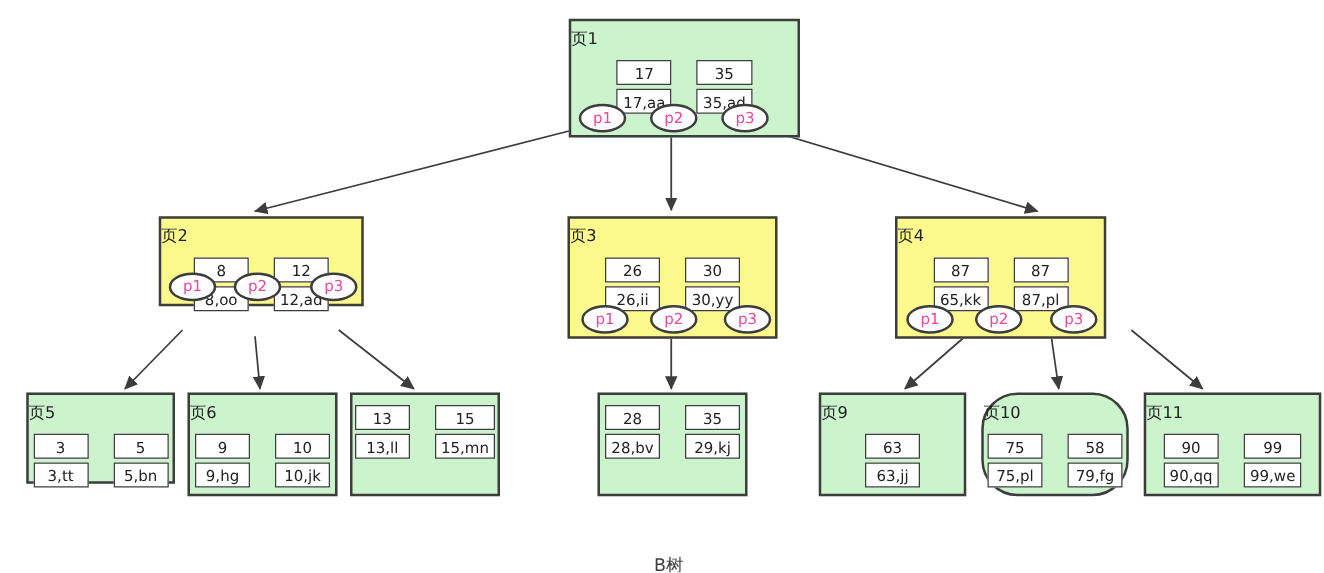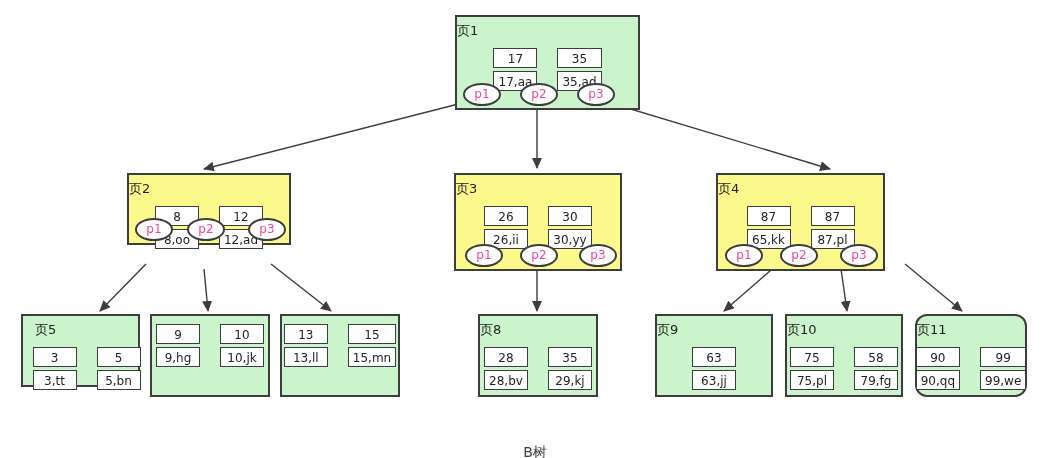--- a/index.html
+++ b/index.html
@@ -104,35 +104,36 @@
       <div class="cell">
         <div class="row">87</div>
         <div class="row">87,pl</div>
       </div>
     </div>
     <div class="ptr" style="left:7px;">p1</div>
     <div class="ptr" style="left:62px;">p2</div>
     <div class="ptr" style="left:122px;">p3</div>
   </div>
 
-  <div class="node green" style="left:21px;top:314px;width:119px;height:73px;padding-left:12px;">
+  <div class="node green" style="left:21px;top:314px;width:119px;height:73px;">
     <div class="node-title">页5</div>
     <div class="cells">
       <div class="cell">
         <div class="row">3</div>
         <div class="row">3,tt</div>
       </div>
       <div class="cell">
         <div class="row">5</div>
         <div class="row">5,bn</div>
       </div>
     </div>
   </div>
 
   <div class="node green" style="left:150px;top:314px;width:120px;height:83px;">
+    <div class="node-title">页6</div>
     <div class="cells">
       <div class="cell">
         <div class="row">9</div>
         <div class="row">9,hg</div>
       </div>
       <div class="cell">
         <div class="row">10</div>
         <div class="row">10,jk</div>
       </div>
     </div>
@@ -145,21 +146,20 @@
         <div class="row">13,ll</div>
       </div>
       <div class="cell">
         <div class="row">15</div>
         <div class="row">15,mn</div>
       </div>
     </div>
   </div>
 
   <div class="node green" style="left:478px;top:314px;width:120px;height:83px;">
-    <div class="node-title">页8</div>
     <div class="cells">
       <div class="cell">
         <div class="row">28</div>
         <div class="row">28,bv</div>
       </div>
       <div class="cell">
         <div class="row">35</div>
         <div class="row">29,kj</div>
       </div>
     </div>
@@ -168,35 +168,35 @@
   <div class="node green" style="left:655px;top:314px;width:118px;height:83px;">
     <div class="node-title">页9</div>
     <div class="cells">
       <div class="cell">
         <div class="row">63</div>
         <div class="row">63,jj</div>
       </div>
     </div>
   </div>
 
-  <div class="node green" style="left:785px;top:314px;width:118px;height:83px;">
+  <div class="node green" style="left:785px;top:314px;width:118px;height:83px;border-radius:29px;">
     <div class="node-title">页10</div>
     <div class="cells">
       <div class="cell">
         <div class="row">75</div>
         <div class="row">75,pl</div>
       </div>
       <div class="cell">
         <div class="row">58</div>
         <div class="row">79,fg</div>
       </div>
     </div>
   </div>
 
-  <div class="node green" style="left:915px;top:314px;width:112px;height:83px;border-radius:12px;">
+  <div class="node green" style="left:915px;top:314px;width:142px;height:83px;">
     <div class="node-title">页11</div>
     <div class="cells">
       <div class="cell">
         <div class="row">90</div>
         <div class="row">90,qq</div>
       </div>
       <div class="cell">
         <div class="row">99</div>
         <div class="row">99,we</div>
       </div>

